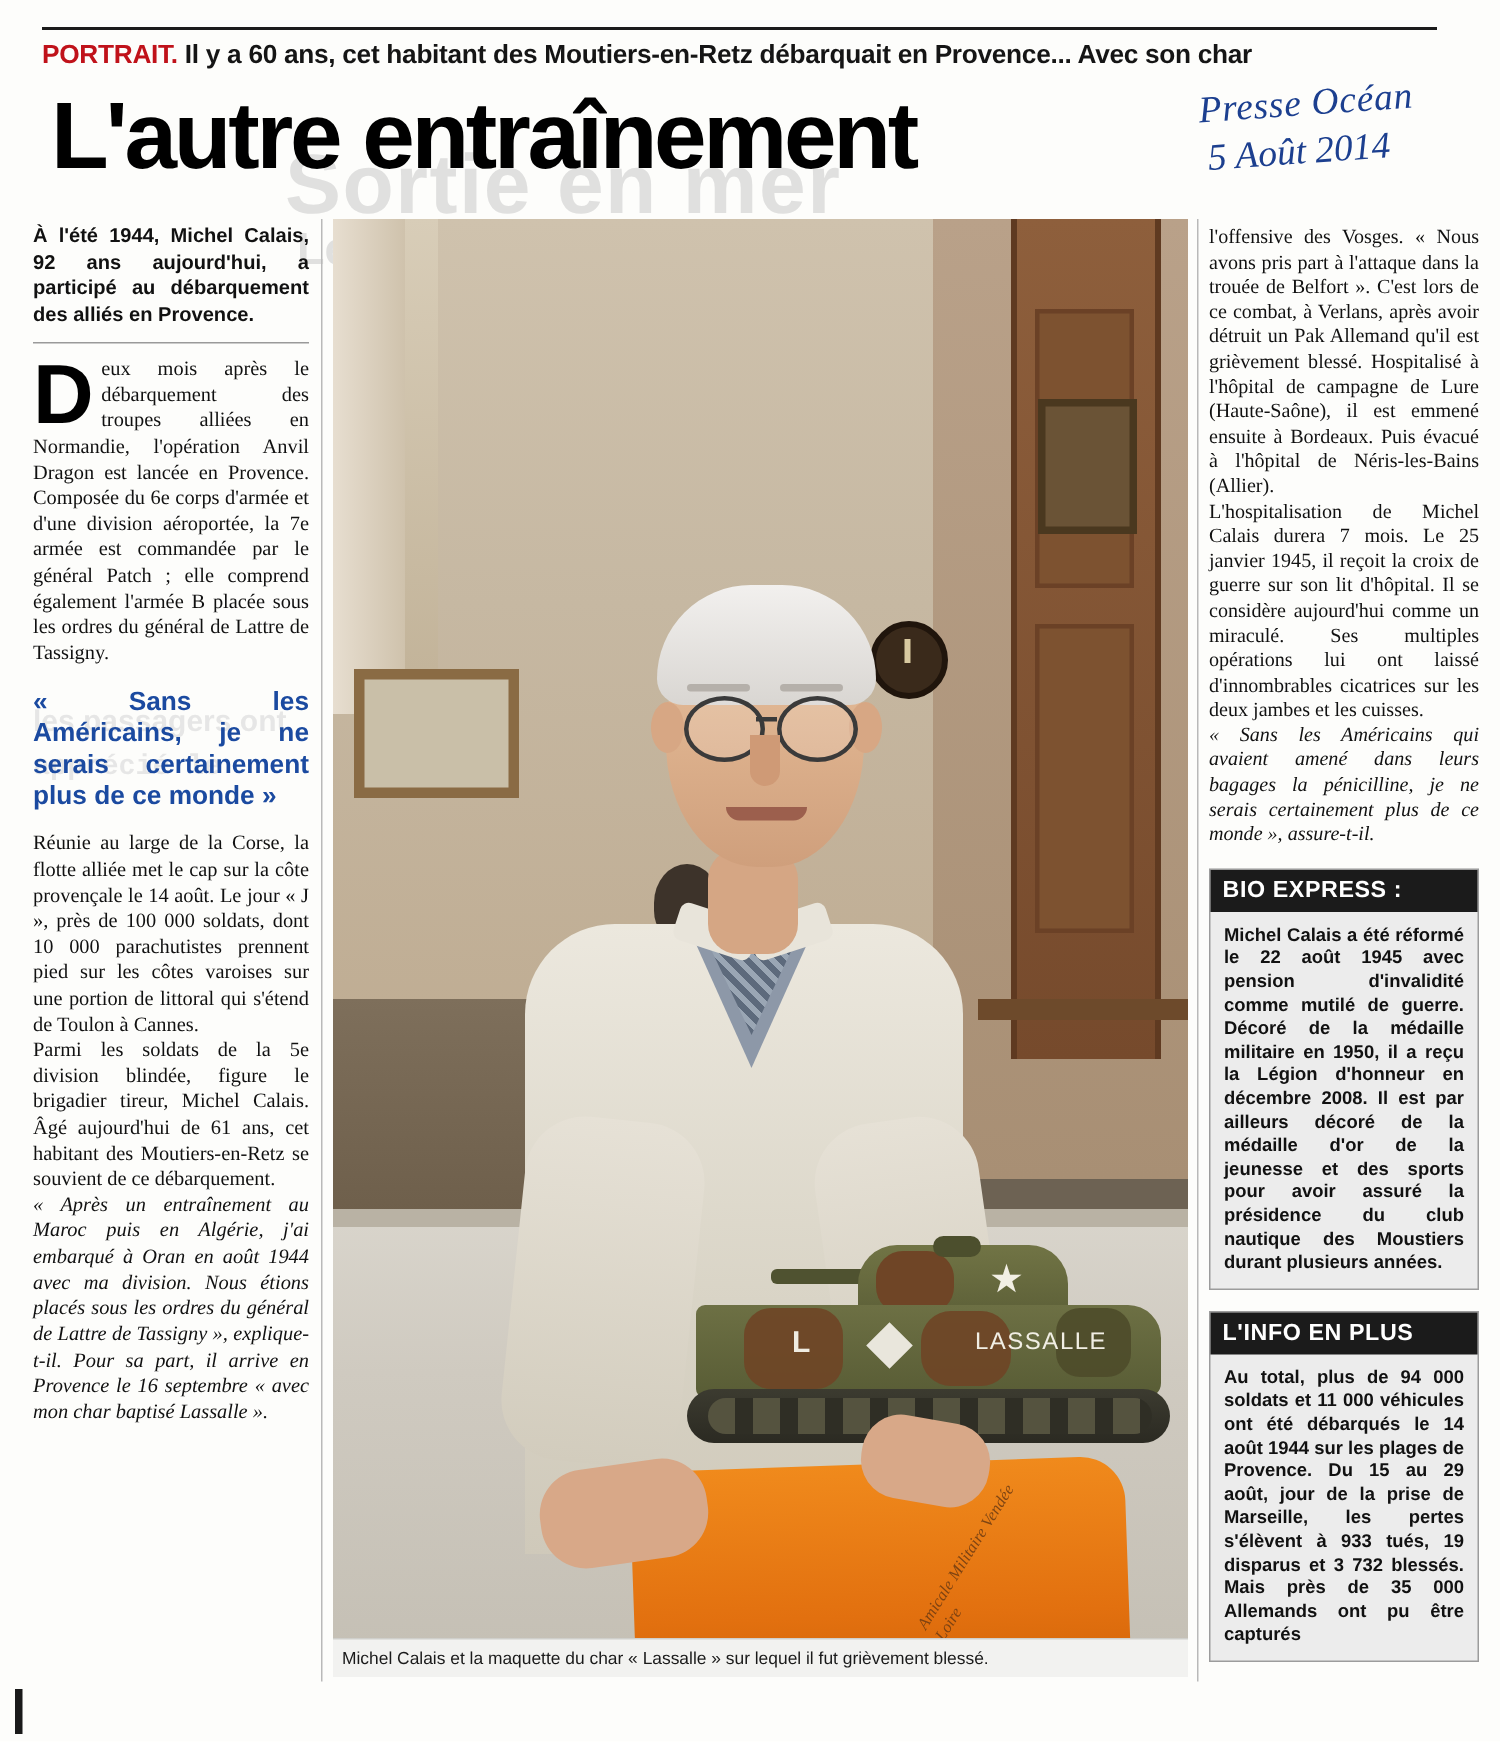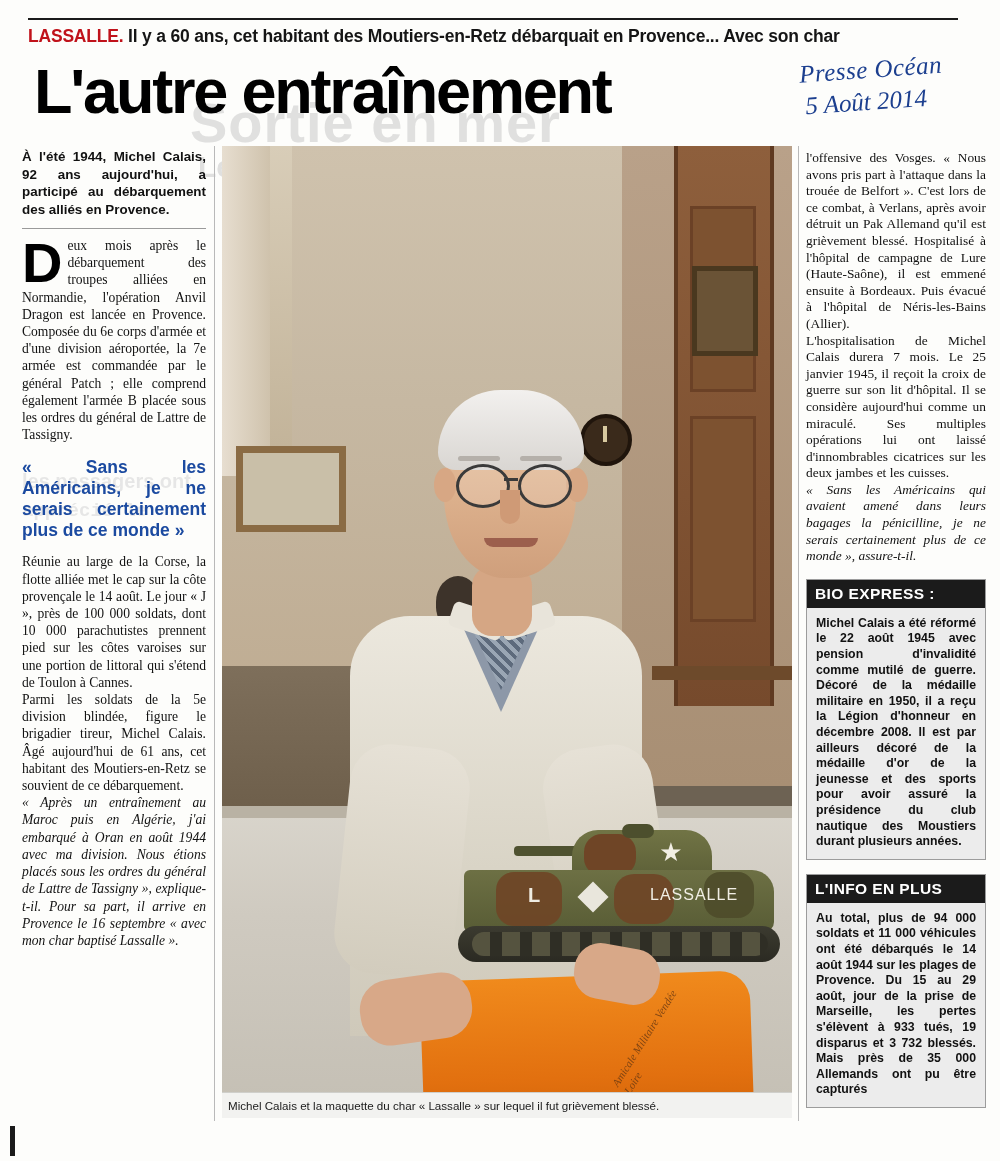--- a/index.html
+++ b/index.html
@@ -126,21 +126,21 @@
   .box-body{font-family:"Liberation Sans",sans-serif;font-size:12.3px;line-height:15.6px;color:#111;padding:8px 9px 0 9px;text-align:justify;font-weight:600;}
 </style>
 </head>
 <body>
 
 <div id="page">
 
   <div class="rule-top"></div>
 
   <div class="kicker">
-    <span class="label">LASSALLE.</span><span> Il y a 60 ans, cet habitant des Moutiers-en-Retz débarquait en Provence... Avec son char</span>
+    <span class="label">PORTRAIT.</span><span> Il y a 60 ans, cet habitant des Moutiers-en-Retz débarquait en Provence... Avec son char</span>
   </div>
 
   <div class="ghost ghost1">Sortie en mer</div>
   <div class="ghost ghost2">Le voyage</div>
   <div class="ghost ghost3">les passagers ont</div>
   <div class="ghost ghost4">apprécié le</div>
 
   <div class="headline">L'autre entraînement</div>
 
   <div class="handwrite">

